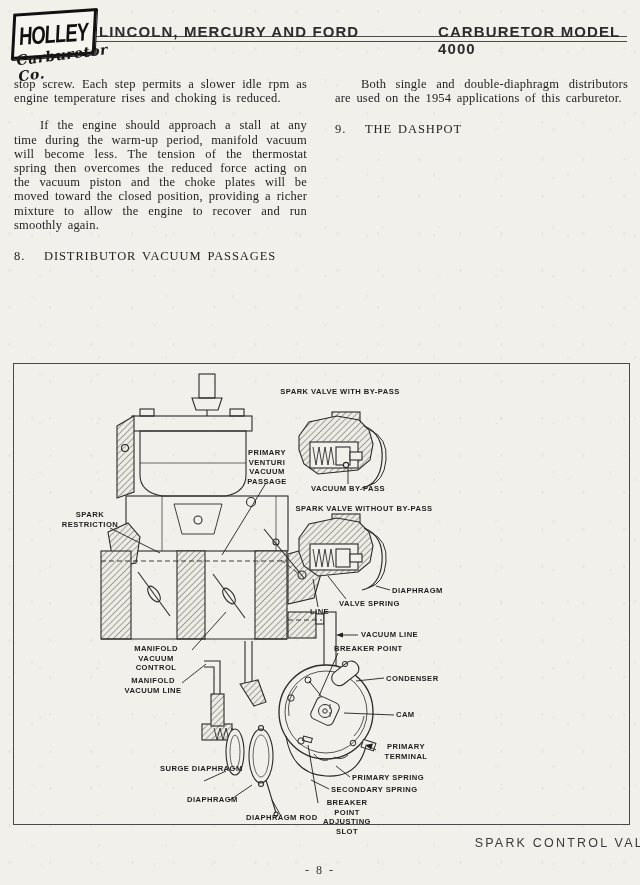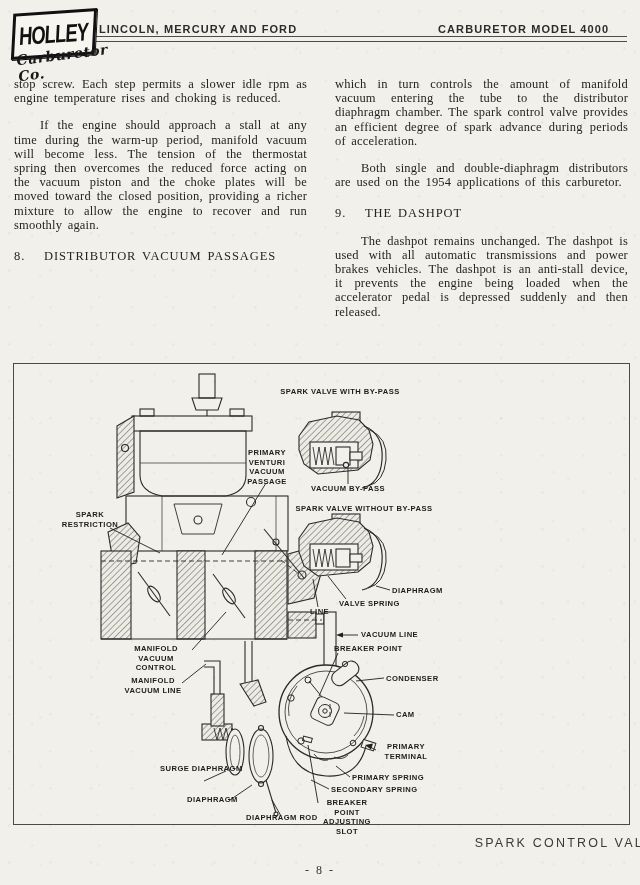--- a/index.html
+++ b/index.html
@@ -28,21 +28,21 @@
     font-family:"Liberation Sans", sans-serif;font-weight:900;font-size:20px;
     letter-spacing:-1px;color:#111;transform:scaleY(1.25) scaleX(.92);
   }
   .logo-script{
     position:absolute;left:17px;top:45px;width:120px;
     font-family:"DejaVu Serif", serif;font-style:italic;font-weight:bold;
     font-size:14px;color:#181818;transform:rotate(-7deg);letter-spacing:.5px;
   }
   .hdr-title{
     position:absolute;top:23px;
-    font-family:"Liberation Sans", sans-serif;font-size:11px;font-weight:bold;
+    font-family:"Liberation Sans", sans-serif;font-size:15px;font-weight:bold;
     letter-spacing:1.1px;color:#2c2c2c;
   }
   .hdr-left{left:99px;}
   .hdr-right{left:438px;}
   
   .cols{position:absolute;left:14px;top:77px;width:614px;display:flex;gap:28px;}
   .col{width:299px;font-size:12.5px;line-height:14.2px;text-align:justify;
        letter-spacing:.2px;word-spacing:2.2px;color:#242424;}
   .col p{margin:0 0 13px 0;}
   .col p.indent{text-indent:26px;}
@@ -84,27 +84,25 @@
 <div class="cols">
   <div class="col">
     <p>stop screw. Each step permits a slower idle rpm as engine temperature rises and choking is reduced.</p>
     <p class="indent">If the engine should approach a stall at any time during the warm-up period, manifold vacuum will become less. The tension of the thermostat spring then overcomes the reduced force acting on the vacuum piston and the choke plates will be moved toward the closed position, providing a richer mixture to allow the engine to recover and run smoothly again.</p>
     <div class="sec-heading">
       <span class="sec-num">8.</span>
       <span>DISTRIBUTOR VACUUM PASSAGES</span>
     </div>
   </div>
   <div class="col">
-    <p>which in turn controls the amount of manifold vacuum entering the tube to the distributor diaphragm chamber. The spark control valve provides an efficient degree of spark advance during periods of acceleration.</p>
     <p class="indent">Both single and double-diaphragm distributors are used on the 1954 applications of this carburetor.</p>
     <div class="sec-heading">
       <span class="sec-num">9.</span>
       <span>THE DASHPOT</span>
     </div>
-    <p class="indent">The dashpot remains unchanged. The dashpot is used with all automatic transmissions and power brakes vehicles. The dashpot is an anti-stall device, it prevents the engine being loaded when the accelerator pedal is depressed suddenly and then released.</p>
   </div>
 </div>
 
 <div class="figure">
   <svg width="615" height="460" viewBox="0 0 615 460">
     <defs>
       <pattern id="h" patternUnits="userSpaceOnUse" width="4.4" height="4.4" patternTransform="rotate(45)">
         <rect width="4.4" height="4.4" fill="#ecebe4"></rect>
         <line x1="0" y1="0" x2="0" y2="4.4" stroke="#565656" stroke-width="1"></line>
       </pattern>

